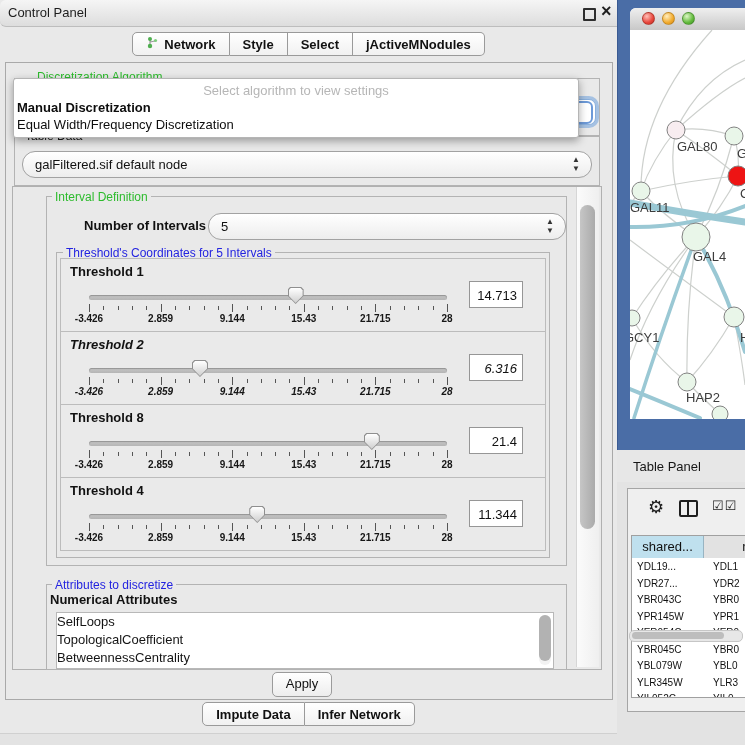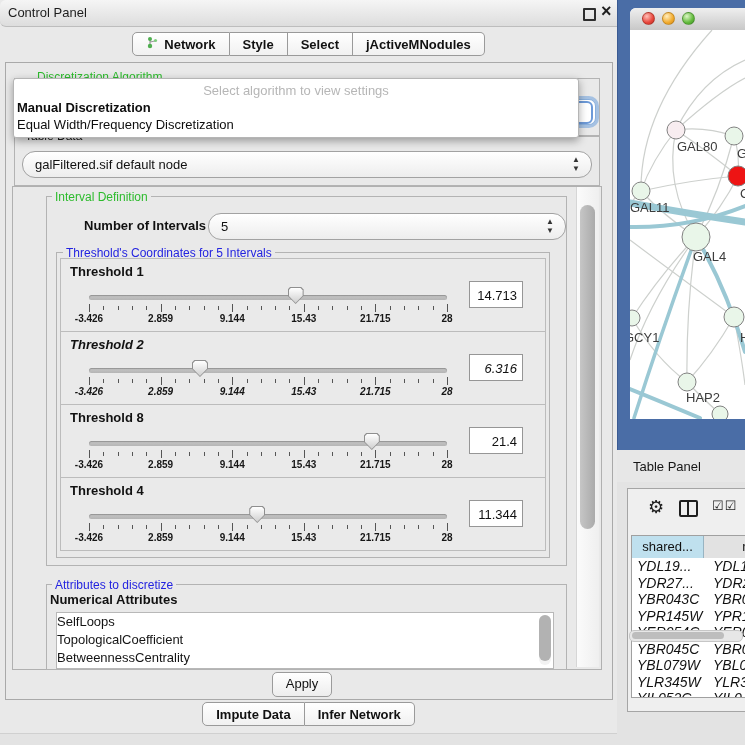--- a/index.html
+++ b/index.html
@@ -81,21 +81,21 @@
   .gear{position:absolute;left:20px;top:7px;font-size:18px;color:#1e1e1e;}
   .colic{position:absolute;left:51px;top:11px;width:15px;height:13px;border:2px solid #1e1e1e;border-radius:2px;}
   .colic::after{content:"";position:absolute;left:6px;top:0;width:2px;height:13px;background:#1e1e1e;}
   .checks{position:absolute;left:84px;top:9px;font-size:13px;color:#222;letter-spacing:1px;}
   .ttable{position:absolute;left:3px;top:46px;width:115px;height:161px;background:#fff;border:1px solid #a0a0a0;overflow:hidden;}
   .thead{position:absolute;left:0;top:0;height:22px;display:flex;}
   .hcell{box-sizing:border-box;height:22px;line-height:22px;font-size:13px;color:#111;text-align:center;border-right:1px solid #98b4c2;}
   .hcell.c1{width:72px;background:#bfe0ee;}
   .hcell.c2{width:92px;background:#e2e2e2;border-right-color:#bbb;}
   .trow{position:absolute;left:0;display:flex;height:17px;}
-  .tcell{box-sizing:border-box;font-size:14px;color:#101010;line-height:17px;white-space:nowrap;overflow:hidden;font-style:italic;}
+  .tcell{box-sizing:border-box;font-size:10px;color:#101010;line-height:17px;white-space:nowrap;overflow:hidden;}
   .tcell.c1{width:72px;padding-left:5px;}
   .tcell.c2{width:92px;padding-left:9px;}
   .hscroll{position:absolute;left:1px;top:141px;width:112px;height:10px;background:#e7e7e7;border:1px solid #c6c6c6;border-radius:5px;}
   .hthumb{position:absolute;left:2px;top:1px;width:92px;height:7px;background:#bdbdbd;border-radius:4px;}
   svg text{font-family:"Liberation Sans",sans-serif;}
 </style>
 </head>
 <body>
 
 <div class="abs titlebar">

